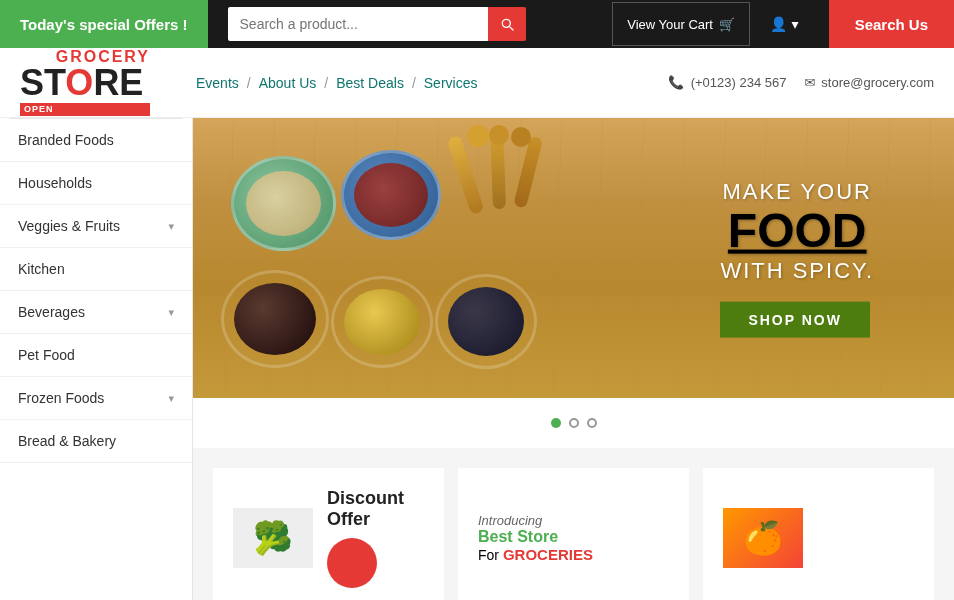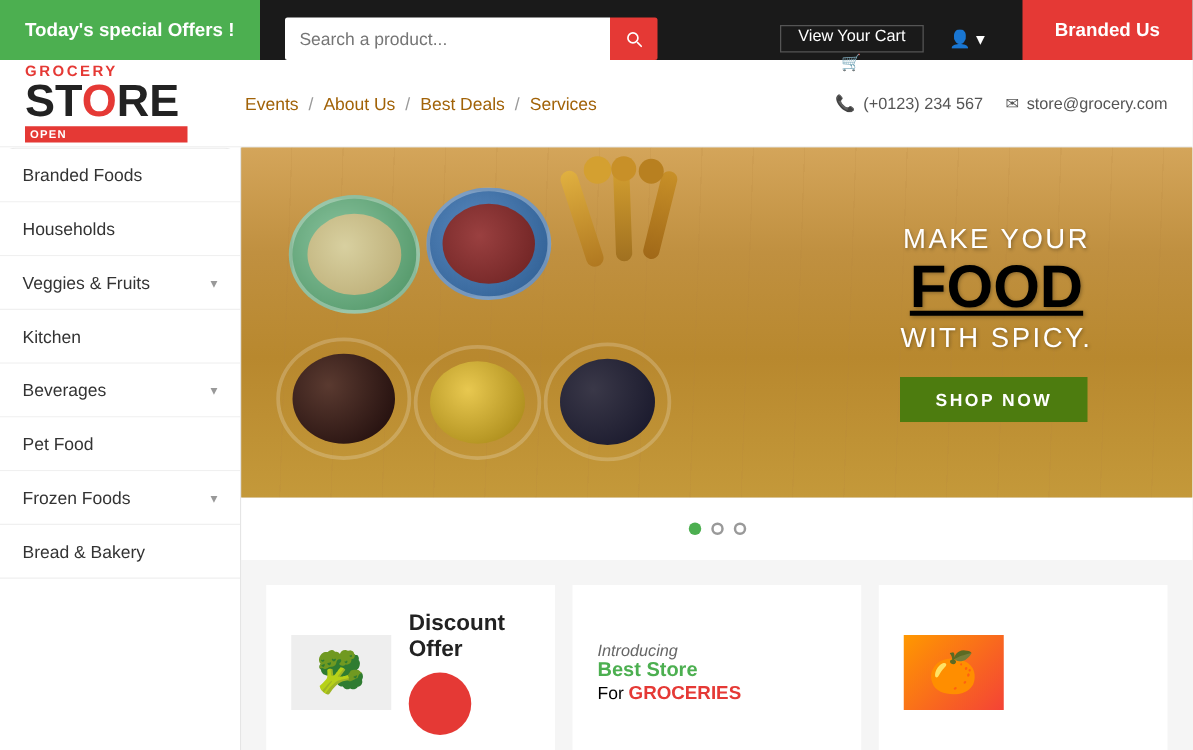--- a/index.html
+++ b/index.html
@@ -1,23 +1,24 @@
 <!DOCTYPE html>
 <html><head>
   <meta charset="utf-8">
   <style>
     * { margin: 0; padding: 0; box-sizing: border-box; }
     body { font-family: Arial, sans-serif; font-size: 14px; background: #f5f5f5; width: 954px; overflow-x: hidden; }
 
     
     .top-bar {
       display: flex;
-      align-items: flex-end;
+      align-items: center;
       background: #1a1a1a;
       height: 48px;
+      border-radius: 17px;
     }
     .top-bar-offer {
       background: #4caf50;
       color: white;
       font-weight: bold;
       font-size: 15px;
       padding: 0 20px;
       height: 100%;
       display: flex;
       align-items: center;
@@ -48,30 +49,29 @@
       display: flex;
       align-items: center;
       justify-content: center;
       border-radius: 0 2px 2px 0;
     }
     .search-btn svg { width: 16px; height: 16px; fill: white; }
     .cart-btn {
       border: 1px solid #555;
       color: white;
       background: transparent;
-      height: 22px;
+      height: 44px;
       padding: 0 14px;
       cursor: pointer;
       display: flex;
       align-items: center;
       gap: 6px;
       font-size: 13px;
       margin-right: 10px;
       white-space: nowrap;
-      flex-direction: column;
     }
     .user-btn {
       color: white;
       background: transparent;
       border: none;
       cursor: pointer;
       display: flex;
       align-items: center;
       gap: 4px;
       font-size: 14px;
@@ -101,44 +101,45 @@
       border-bottom: 1px solid #eee;
     }
     .logo {
       display: flex;
       flex-direction: column;
       line-height: 1;
       margin-right: 40px;
       min-width: 130px;
     }
     .logo-grocery {
-      font-size: 12px;
+      font-size: 16px;
       color: #e53935;
       font-weight: bold;
       letter-spacing: 2px;
       text-transform: uppercase;
+      text-align: right;
     }
     .logo-open {
       background: #e53935;
       color: white;
       font-size: 9px;
       font-weight: bold;
       padding: 2px 4px;
       display: inline-block;
       margin-top: 2px;
       letter-spacing: 1px;
     }
     nav {
       display: flex;
       align-items: center;
       gap: 0;
       flex: 1;
     }
     .nav-link {
-      color: #a16207;
+      color: #0f766e;
       font-size: 14px;
       text-decoration: none;
       padding: 0 6px;
       cursor: pointer;
     }
     .nav-sep {
       color: #999;
       margin: 0 2px;
     }
     .header-contact {
@@ -353,21 +354,21 @@
     <button class="cart-btn">
       <span>View Your Cart</span>
       <span>🛒</span>
     </button>
     <button class="user-btn">
       <span>👤</span>
       <span>▾</span>
     </button>
   </div>
   <button class="contact-btn">
-    <span>Branded Us</span>
+    <span>Search Us</span>
   </button>
 </div>
 
 <div class="header">
   <div class="logo">
     <span class="logo-grocery">GROCERY</span>
     <div style="font-size:36px;font-weight:900;color:#222;line-height:1;">
       ST<span style="color:#e53935;">O</span>RE
     </div>
     <span class="logo-open">OPEN</span>

